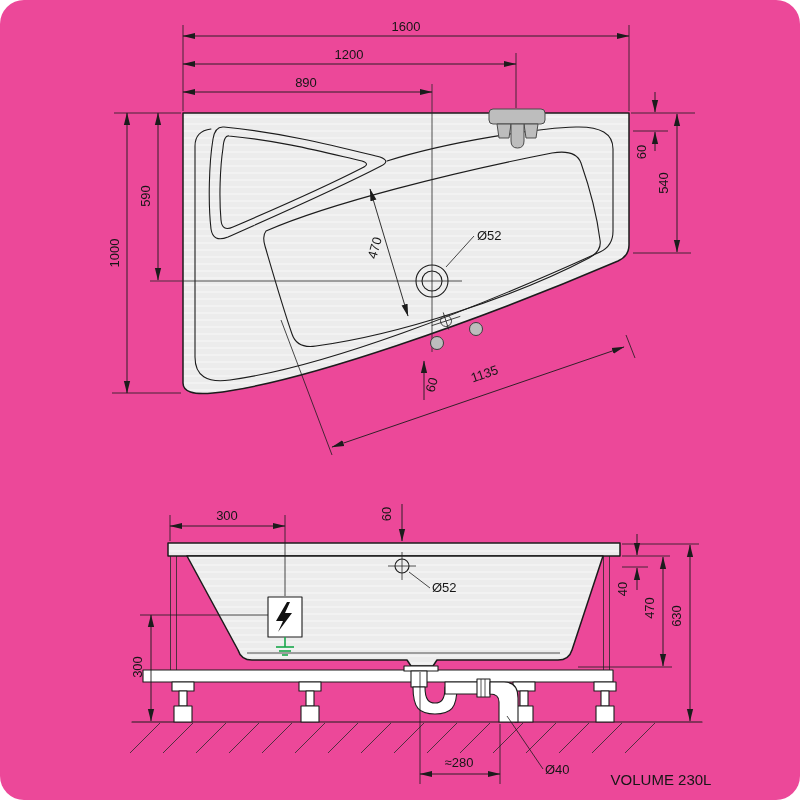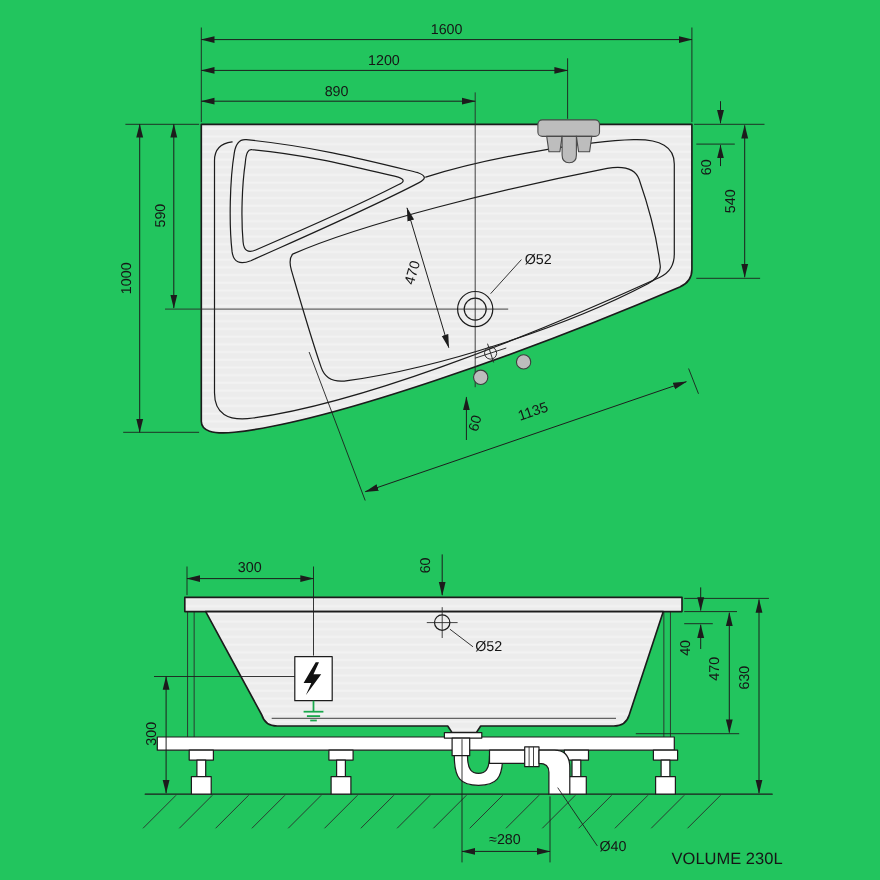--- a/index.html
+++ b/index.html
@@ -1,16 +1,16 @@
 <!DOCTYPE html>
 <html><head>
 <meta charset="utf-8">
 <style>
   html,body{margin:0;padding:0;background:#ffffff;}
-  .sheet{width:800px;height:800px;background:#22c55e;position:relative;overflow:hidden;}
+  .sheet{width:800px;height:800px;background:#ec4899;position:relative;overflow:hidden;border-radius:24px;}
   svg{display:block;}
   text{font-family:"Liberation Sans", sans-serif;font-size:13px;fill:#161616;}
   .lbl{font-size:13px;}
   .lbl-big{font-size:15px;}
   .outline{fill:url(#tubfill);stroke:#1c1c1c;stroke-width:1.5;stroke-linejoin:round;}
   .thin{fill:none;stroke:#1c1c1c;stroke-width:1.1;stroke-linejoin:round;stroke-linecap:round;}
   .xthin{fill:none;stroke:#2a2a2a;stroke-width:0.8;}
   .dim{fill:none;stroke:#1c1c1c;stroke-width:0.9;}
   .ext{fill:none;stroke:#1c1c1c;stroke-width:0.8;}
   .white{fill:#ffffff;stroke:#1c1c1c;stroke-width:1.1;stroke-linejoin:round;}

